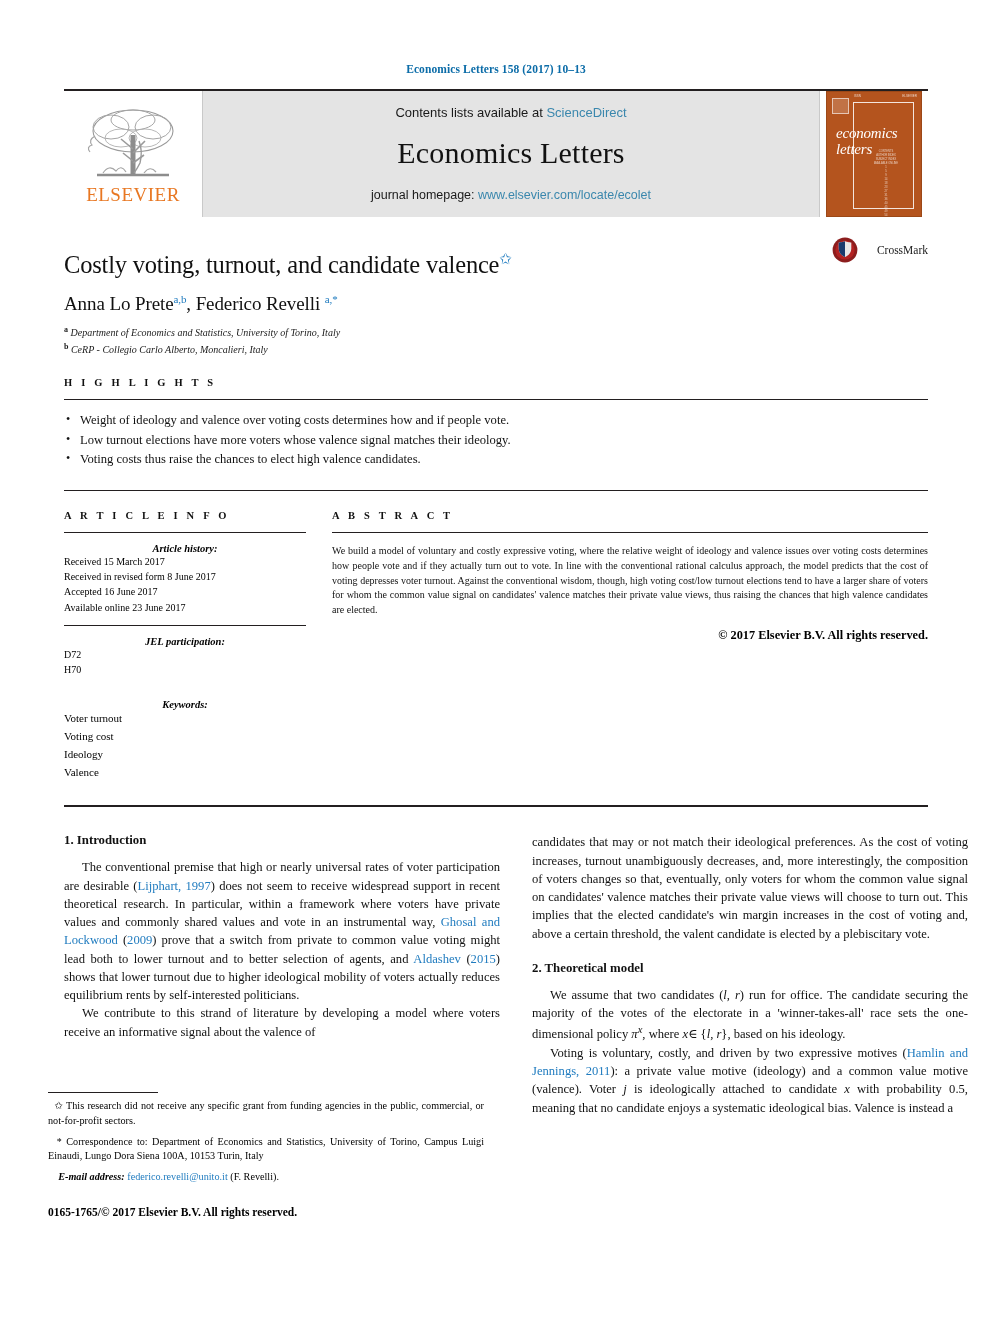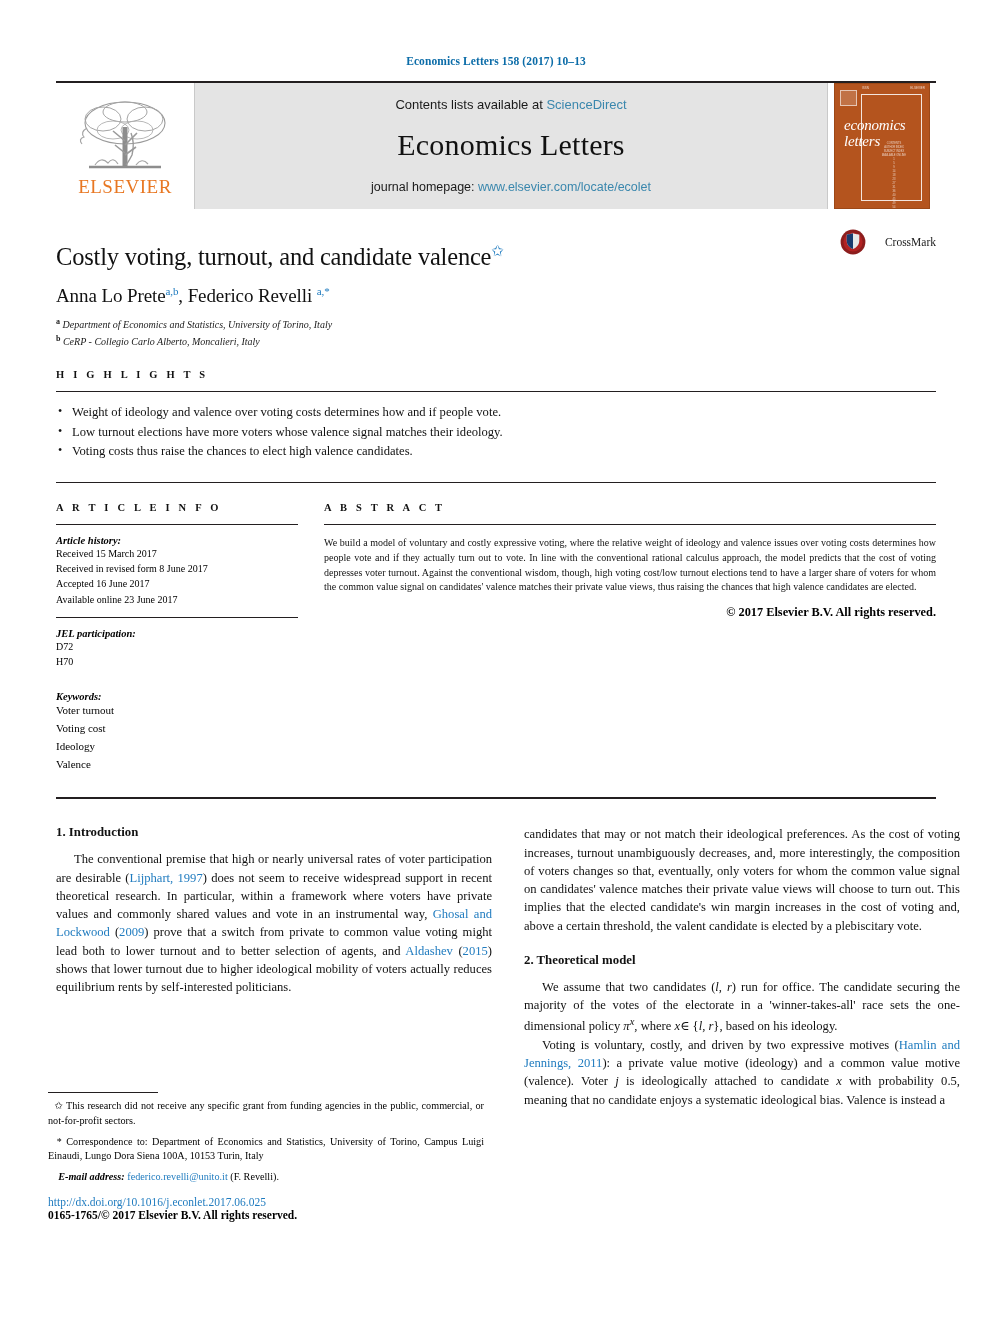--- a/index.html
+++ b/index.html
@@ -7,21 +7,21 @@
   body {
     width: 992px;
     height: 1323px;
     background: #ffffff;
     font-family: "Liberation Serif", "DejaVu Serif", serif;
     color: #000000;
     position: relative;
     overflow: hidden;
   }
 
-  .page { position: relative; width: 992px; height: 1323px; padding: 8px; }
+  .page { position: relative; width: 992px; height: 1323px; padding: 16px; }
 
   
   .running-head {
     text-align: center;
     font-size: 11.5px;
     color: #0b6ca8;
     padding-top: 47px;
     letter-spacing: .1px;
     font-weight: 600;
   }
@@ -181,21 +181,21 @@
     padding-top: 19px;
     display: flex;
     gap: 26px;
   }
   .col-info { width: 242px; flex: 0 0 242px; }
   .col-abstract { flex: 1 1 auto; }
 
   .info-rule { border-top: 1px solid #231f20; margin-top: 11px; }
   .info-sub-rule { border-top: 1px solid #231f20; margin: 10px 0 0 0; }
 
-  .info-head { font-size: 10.5px; font-style: italic; font-weight: bold; margin-top: 10px; }
+  .info-head { font-size: 10.5px; font-style: italic; font-weight: bold; margin-top: 10px; text-align: center; }
   .info-line { font-size: 10px; line-height: 1.52; }
   .kw-line { font-size: 11px; line-height: 1.62; }
   .block-gap { height: 12px; }
 
   .abs-rule { border-top: 1px solid #231f20; margin-top: 11px; }
   .abs-text {
     font-size: 10px;
     line-height: 1.48;
     text-align: justify;
     margin-top: 11px;
@@ -234,21 +234,21 @@
   
   .footnotes { position: absolute; left: 48px; top: 1092px; width: 436px; }
   .fn-rule { border-top: 1px solid #231f20; width: 110px; }
   .fn { font-size: 10.2px; line-height: 1.45; margin-top: 6px; text-align: justify; }
   .fn .marker { font-size: 10px; }
   .fn-email { font-style: italic; font-weight: bold; }
   .fn a { color: #1f7bbf; text-decoration: none; }
 
   .doi-block { position: absolute; left: 48px; top: 1196px; width: 500px; }
   .doi-link { font-size: 11.5px; color: #1f7bbf; text-decoration: none; display: block; }
-  .issn-line { font-size: 11.5px; font-weight: bold; margin-top: 1px; }
+  .issn-line { font-size: 11.5px; font-weight: bold; margin-top: 10px; }
 </style>
 </head>
 <body>
 
 <div class="page">
 
   <div class="running-head">Economics Letters 158 (2017) 10–13</div>
 
   <div class="masthead">
 
@@ -383,35 +383,35 @@
     </div>
   </div>
 
   <div class="info-bottom-rule" style="margin-top:24px;"></div>
 
   <div class="body-cols">
 
     <div class="bcol">
       <h2 class="sec-title">1. Introduction</h2>
       <p class="body-p"><span>The conventional premise that high or nearly universal rates of voter participation are desirable (</span><a class="cite" href="#">Lijphart, 1997</a><span>) does not seem to receive widespread support in recent theoretical research. In particular, within a framework where voters have private values and commonly shared values and vote in an instrumental way, </span><a class="cite" href="#">Ghosal and Lockwood</a><span> (</span><a class="cite" href="#">2009</a><span>) prove that a switch from private to common value voting might lead both to lower turnout and to better selection of agents, and </span><a class="cite" href="#">Aldashev</a><span> (</span><a class="cite" href="#">2015</a><span>) shows that lower turnout due to higher ideological mobility of voters actually reduces equilibrium rents by self-interested politicians.</span></p>
+      <p class="body-p">We contribute to this strand of literature by developing a model where voters receive an informative signal about the valence of</p>
     </div>
 
     <div class="bcol">
       <p class="body-p cont">candidates that may or not match their ideological preferences. As the cost of voting increases, turnout unambiguously decreases, and, more interestingly, the composition of voters changes so that, eventually, only voters for whom the common value signal on candidates' valence matches their private value views will choose to turn out. This implies that the elected candidate's win margin increases in the cost of voting and, above a certain threshold, the valent candidate is elected by a plebiscitary vote.</p>
       <h2 class="sec-title spaced">2. Theoretical model</h2>
       <p class="body-p"><span>We assume that two candidates (</span><i>l</i><span>, </span><i>r</i><span>) run for office. The candidate securing the majority of the votes of the electorate in a 'winner-takes-all' race sets the one-dimensional policy </span><i>π</i><sup><i>x</i></sup><span>, where </span><i>x</i><span>∈ {</span><i>l</i><span>, </span><i>r</i><span>}, based on his ideology.</span></p>
       <p class="body-p"><span>Voting is voluntary, costly, and driven by two expressive motives (</span><a class="cite" href="#">Hamlin and Jennings, 2011</a><span>): a private value motive (ideology) and a common value motive (valence). Voter </span><i>j</i><span> is ideologically attached to candidate </span><i>x</i><span> with probability 0.5, meaning that no candidate enjoys a systematic ideological bias. Valence is instead a</span></p>
     </div>
   </div>
 
   <div class="footnotes">
     <div class="fn-rule"></div>
     <div class="fn">&nbsp;&nbsp;<span class="marker">✩</span> <span>This research did not receive any specific grant from funding agencies in the public, commercial, or not-for-profit sectors.</span></div>
     <div class="fn">&nbsp;&nbsp;<span class="marker">*</span> <span>Correspondence to: Department of Economics and Statistics, University of Torino, Campus Luigi Einaudi, Lungo Dora Siena 100A, 10153 Turin, Italy</span></div>
     <div class="fn">&nbsp;&nbsp;&nbsp;&nbsp;<span class="fn-email">E-mail address:</span> <a href="#">federico.revelli@unito.it</a><span> (F. Revelli).</span></div>
   </div>
 
   <div class="doi-block">
-    <a class="doi-link" href="#">http://dx.doi.org/10.1016/j.econlet.2017.06.025</a>
     <div class="issn-line">0165-1765/© 2017 Elsevier B.V. All rights reserved.</div>
   </div>
 
 </div>
 
 </body></html>

